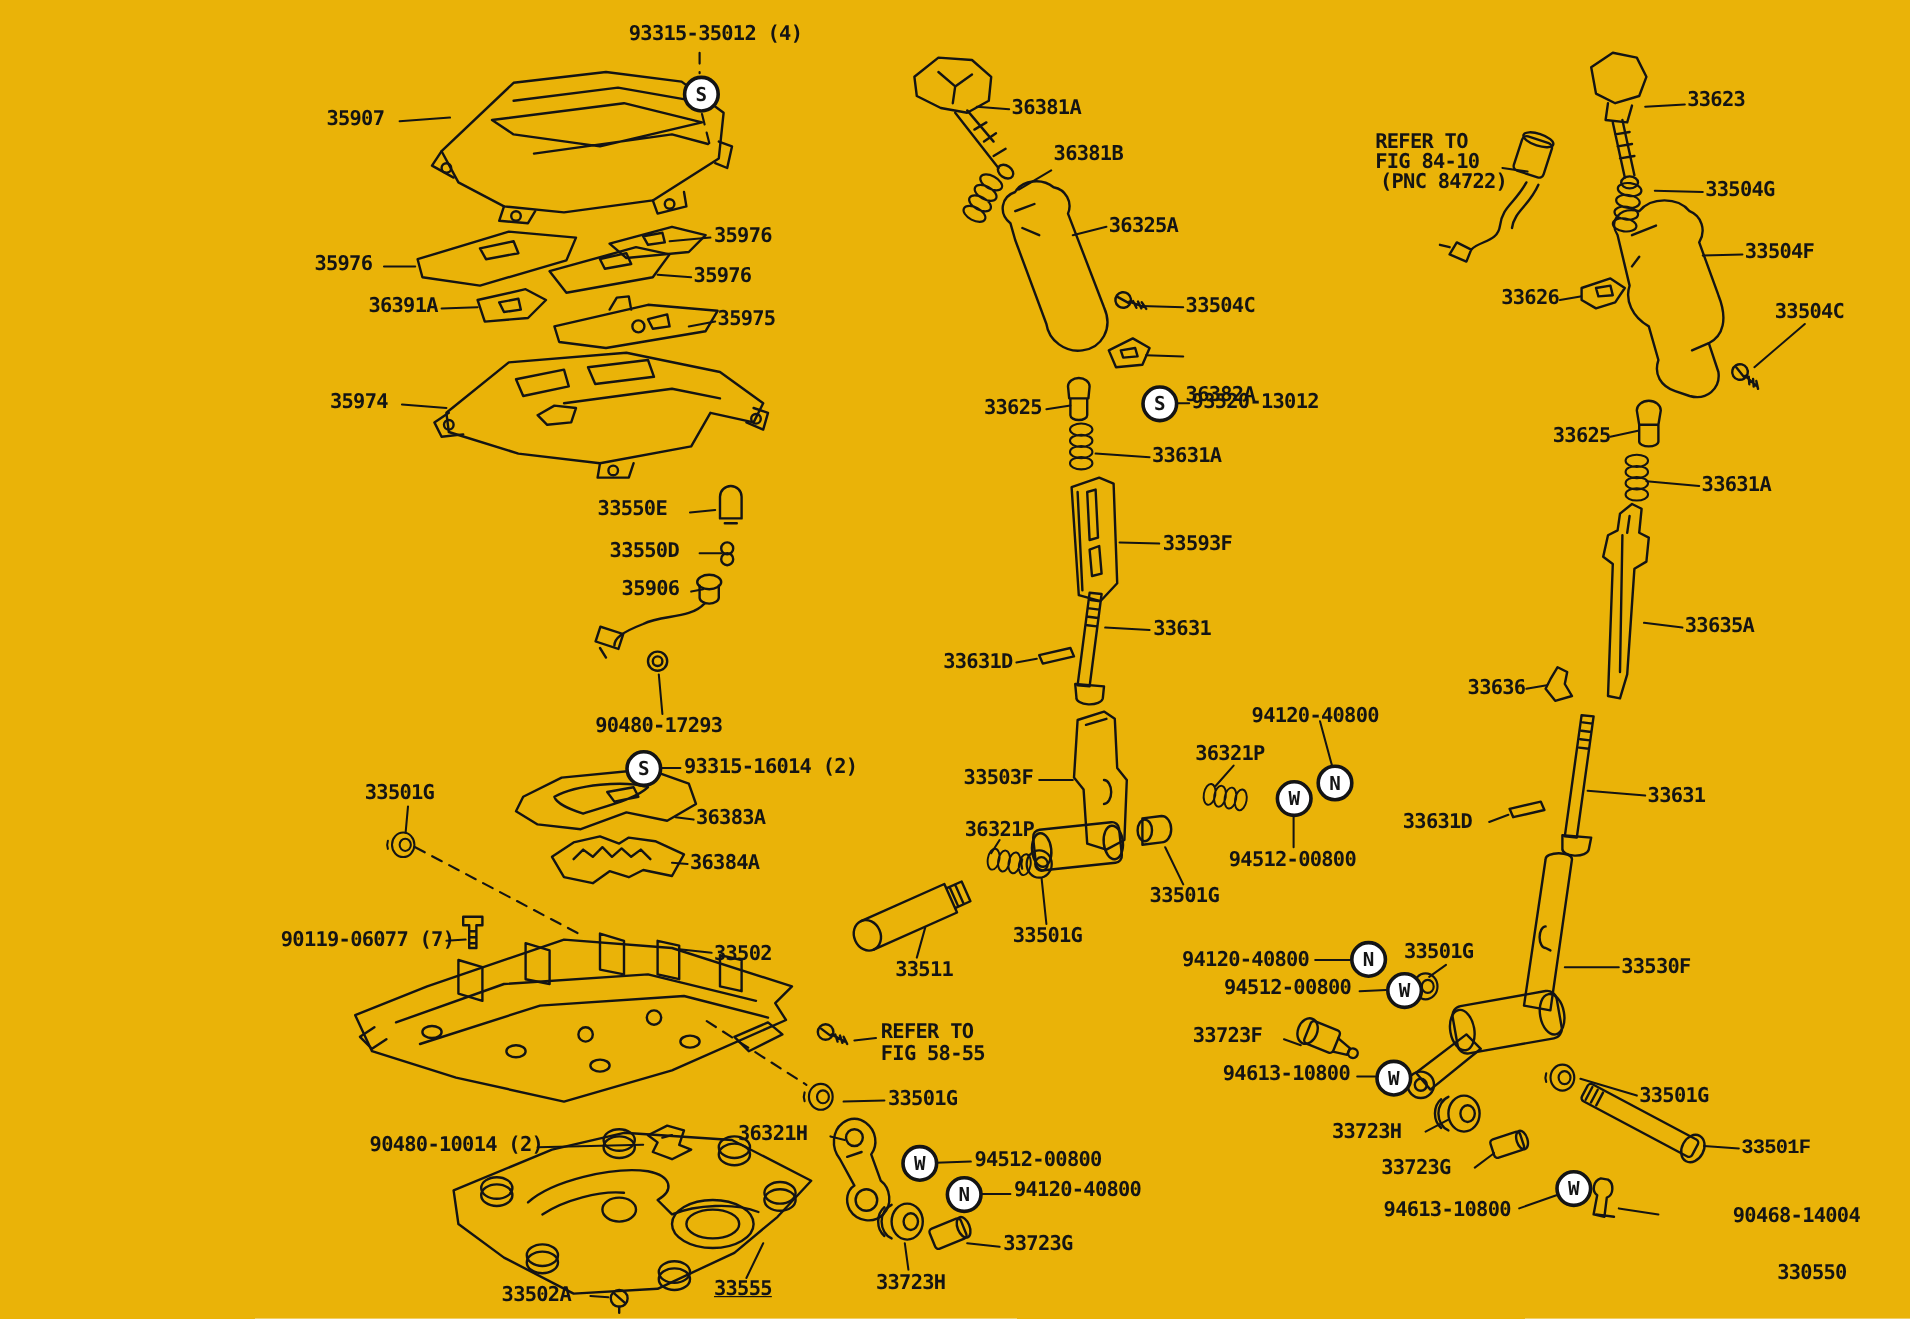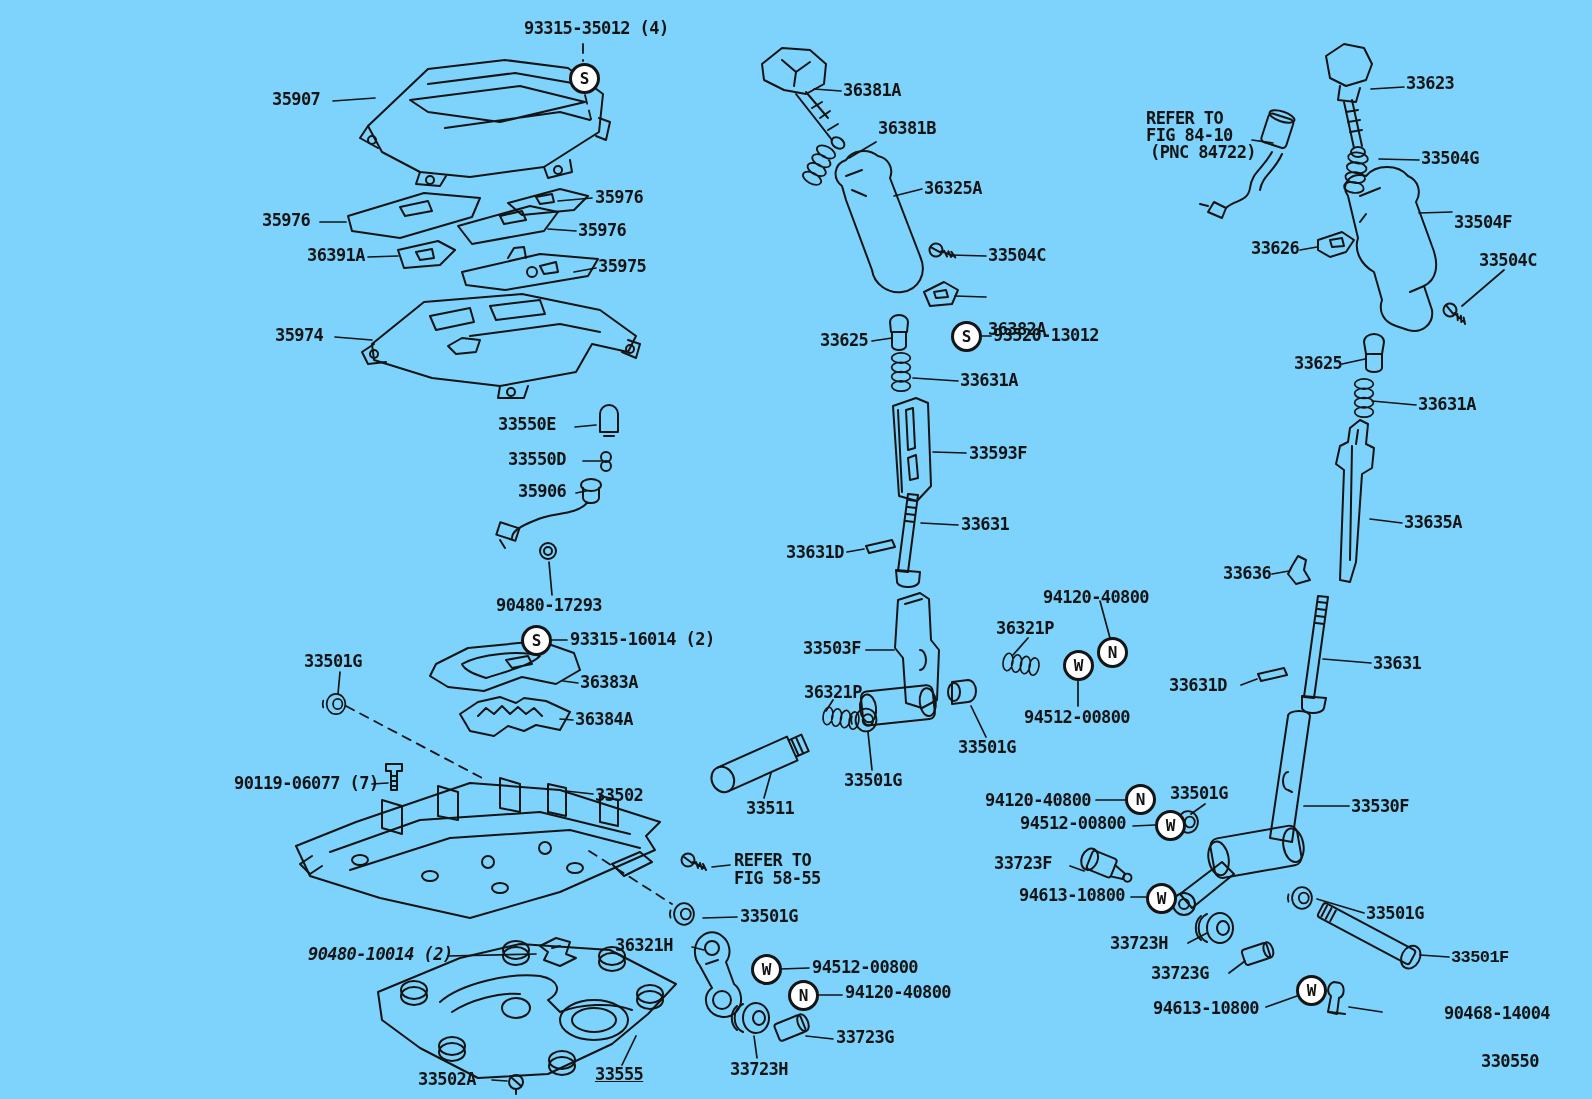--- a/index.html
+++ b/index.html
@@ -1,16 +1,16 @@
 <!DOCTYPE html>
 <html><head>
 <meta charset="utf-8">
 <style>
   html,body{margin:0;padding:0;background:#ffffff;}
-  #stage{position:relative;width:1592px;height:1099px;background:#7dd3fc;overflow:hidden;
+  #stage{position:relative;width:1592px;height:1099px;background:#eab308;overflow:hidden;
          font-family:"DejaVu Sans Mono",monospace;}
   #art{position:absolute;left:0;top:0;}
   .plabel{position:absolute;font-family:"DejaVu Sans Mono",monospace;font-weight:bold;
           font-size:17px;line-height:1.05;color:#141414;white-space:nowrap;letter-spacing:-0.6px;}
   .csym{position:absolute;width:25px;height:25px;border:3px solid #141414;border-radius:50%;
         box-sizing:content-box;text-align:center;line-height:25px;font-weight:bold;font-size:16px;
         color:#141414;background:#fff;}
 </style>
 </head>
 <body>
@@ -381,21 +381,21 @@
       <div class="plabel" style="left: 580px; top: 674px;">36383A</div>
       <div class="plabel" style="left: 575px; top: 711px;">36384A</div>
       <div class="plabel" style="left: 234px; top: 775px;">90119-06077 (7)</div>
       <div class="plabel" style="left: 595px; top: 787px;">33502</div>
       <div class="plabel" style="left: 734px; top: 852px;">REFER TO</div>
       <div class="plabel" style="left: 734px; top: 870px;">FIG 58-55</div>
       <div class="plabel" style="left: 740px; top: 908px;">33501G</div>
       <div class="plabel" style="left: 615px; top: 937px;">36321H</div>
       <div class="plabel" style="left: 812px; top: 959px;">94512-00800</div>
       <div class="plabel" style="left: 845px; top: 984px;">94120-40800</div>
-      <div class="plabel" style="left: 308px; top: 946px; font-style: italic;">90480-10014 (2)</div>
+      <div class="plabel" style="left: 308px; top: 946px;">90480-10014 (2)</div>
       <div class="plabel" style="left: 418px; top: 1071px;">33502A</div>
       <div class="plabel" style="left: 595px; top: 1066px; text-decoration: underline;">33555</div>
       <div class="plabel" style="left: 730px; top: 1061px;">33723H</div>
       <div class="plabel" style="left: 836px; top: 1029px;">33723G</div>
       <div class="plabel" style="left: 843px; top: 82px;">36381A</div>
       <div class="plabel" style="left: 878px; top: 120px;">36381B</div>
       <div class="plabel" style="left: 924px; top: 180px;">36325A</div>
       <div class="plabel" style="left: 988px; top: 247px;">33504C</div>
       <div class="plabel" style="left: 988px; top: 289px; margin-top: 32px;">36382A</div>
       <div class="plabel" style="left: 820px; top: 332px;">33625</div>
@@ -410,21 +410,21 @@
       <div class="plabel" style="left: 804px; top: 684px;">36321P</div>
       <div class="plabel" style="left: 1024px; top: 709px;">94512-00800</div>
       <div class="plabel" style="left: 958px; top: 739px;">33501G</div>
       <div class="plabel" style="left: 844px; top: 772px;">33501G</div>
       <div class="plabel" style="left: 746px; top: 800px;">33511</div>
       <div class="plabel" style="left: 1406px; top: 75px;">33623</div>
       <div class="plabel" style="left: 1146px; top: 110px;">REFER TO</div>
       <div class="plabel" style="left: 1146px; top: 127px;">FIG 84-10</div>
       <div class="plabel" style="left: 1150px; top: 144px;">(PNC 84722)</div>
       <div class="plabel" style="left: 1421px; top: 150px;">33504G</div>
-      <div class="plabel" style="left: 1454px; top: 202px; margin-top: 12px;">33504F</div>
+      <div class="plabel" style="left: 1454px; top: 202px;">33504F</div>
       <div class="plabel" style="left: 1251px; top: 240px;">33626</div>
       <div class="plabel" style="left: 1479px; top: 252px;">33504C</div>
       <div class="plabel" style="left: 1294px; top: 355px;">33625</div>
       <div class="plabel" style="left: 1418px; top: 396px;">33631A</div>
       <div class="plabel" style="left: 1404px; top: 514px;">33635A</div>
       <div class="plabel" style="left: 1223px; top: 565px;">33636</div>
       <div class="plabel" style="left: 1373px; top: 655px;">33631</div>
       <div class="plabel" style="left: 1169px; top: 677px;">33631D</div>
       <div class="plabel" style="left: 985px; top: 792px;">94120-40800</div>
       <div class="plabel" style="left: 1020px; top: 815px;">94512-00800</div>

